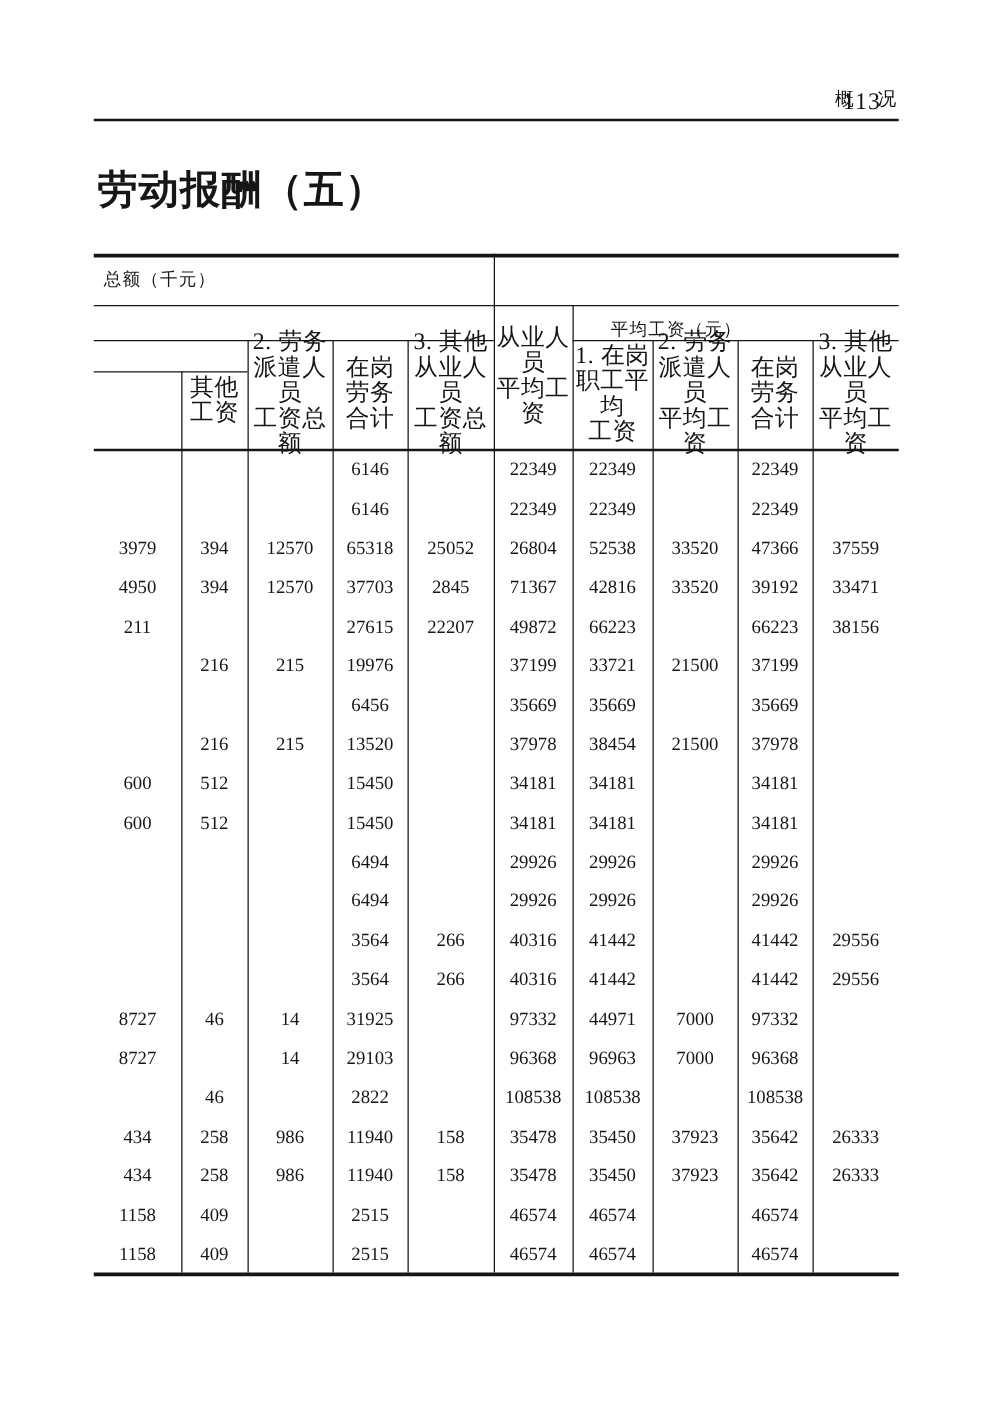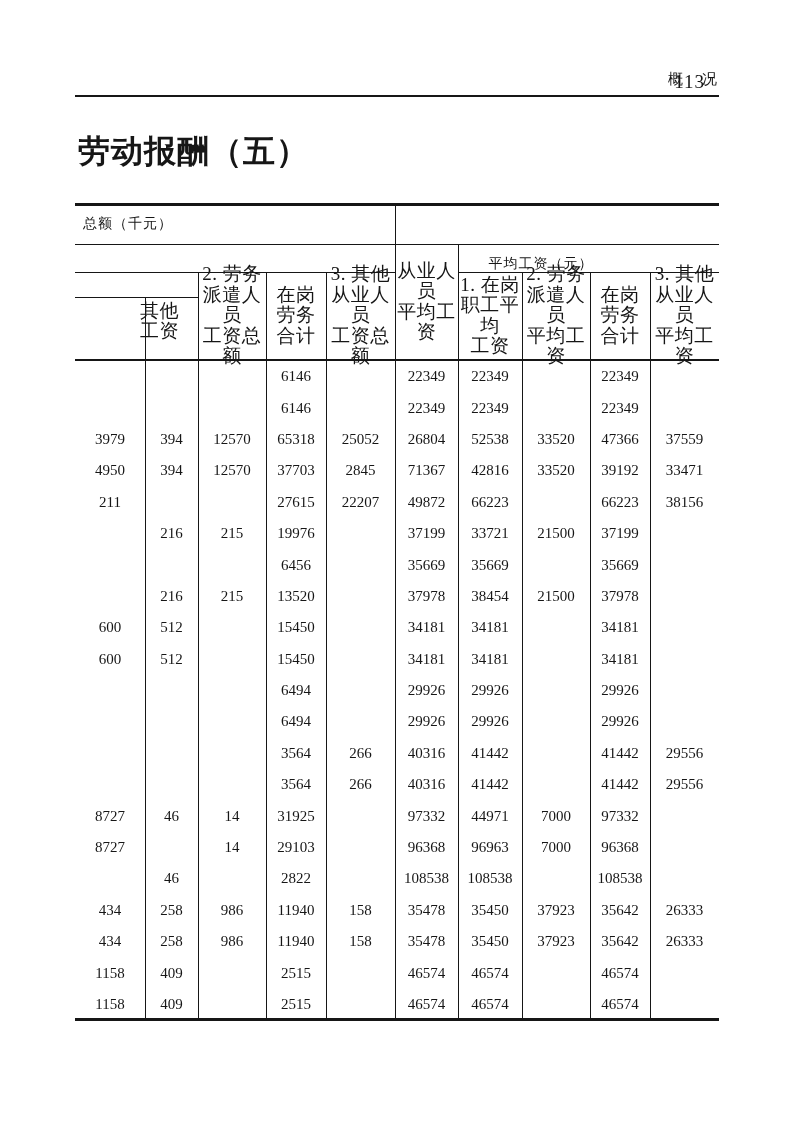--- a/index.html
+++ b/index.html
@@ -90,21 +90,21 @@
   <div class="vline" style="left:191px;top:69px;height:746px;"></div>
   <div class="vline" style="left:251px;top:69px;height:746px;"></div>
   <div class="vline" style="left:383px;top:41px;height:774px;"></div>
   <div class="vline" style="left:447px;top:69px;height:746px;"></div>
   <div class="vline" style="left:515px;top:69px;height:746px;"></div>
   <div class="vline" style="left:575px;top:69px;height:746px;"></div>
 
   <div class="sec-label sec-left">总额（千元）</div>
   <div class="sec-label sec-right">平均工资（元）</div>
 
-  <div class="hcell" style="left:58px;top:94px;width:53px;height:48px;">其他
+  <div class="hcell" style="left:70px;top:94px;width:53px;height:48px;">其他
 工资</div>
   <div class="hcell" style="left:123px;top:69px;width:68px;height:87px;">2. 劳务
 派遣人员
 工资总额</div>
   <div class="hcell" style="left:191px;top:69px;width:60px;height:87px;">在岗
 劳务
 合计</div>
   <div class="hcell" style="left:251px;top:69px;width:69px;height:87px;">3. 其他
 从业人员
 工资总额</div>

